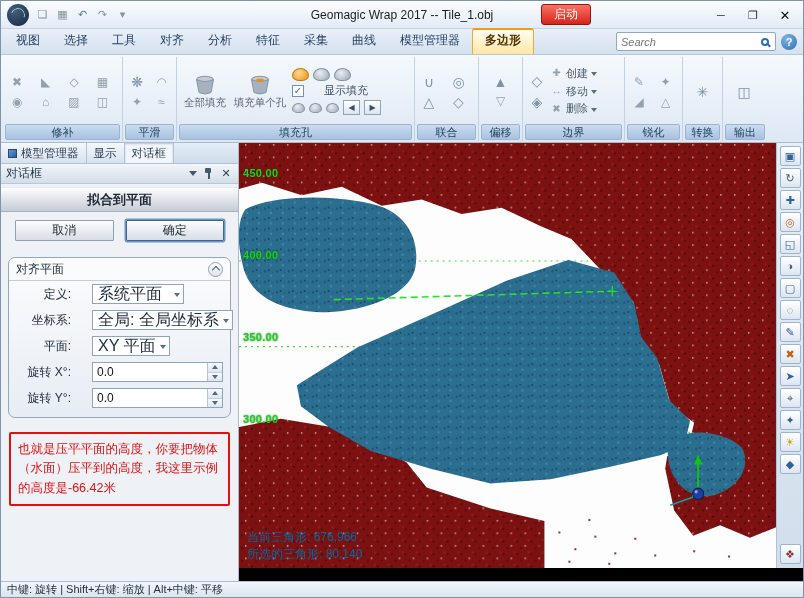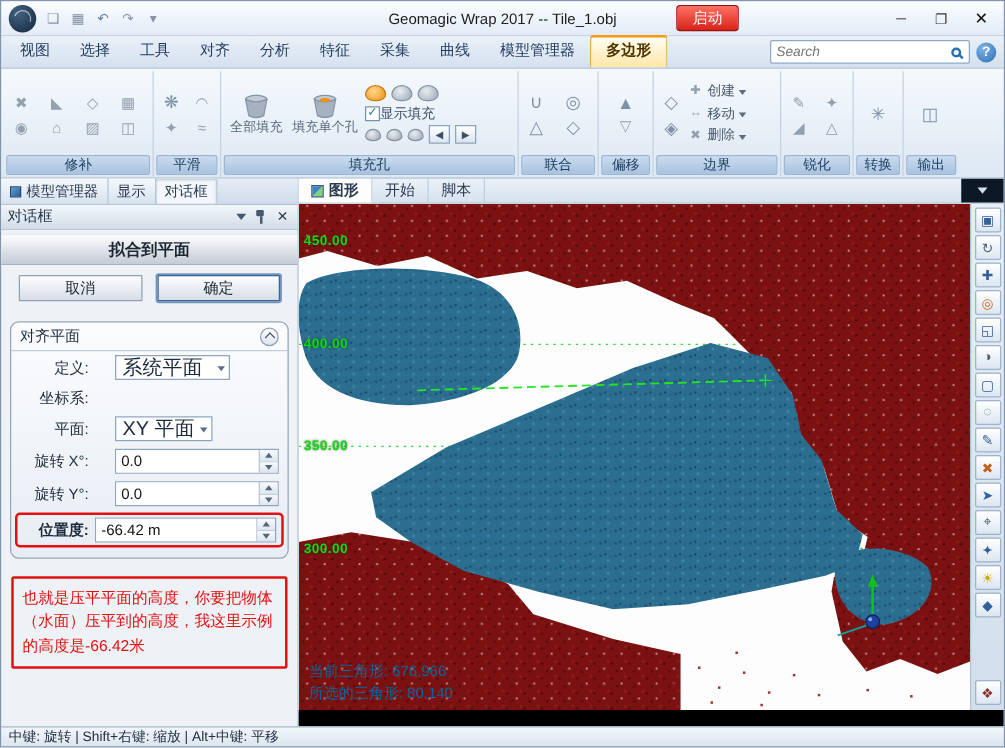--- a/index.html
+++ b/index.html
@@ -39,21 +39,21 @@
   .grid2x2{display:grid;grid-template-columns:repeat(2,1fr);gap:3px 6px;width:100%}
   .icon16{width:18px;height:17px;display:flex;align-items:center;justify-content:center;font-size:12px;color:#93a0ad}
   .icon16.md{font-size:14px;color:#7f93a8}
   .big-btn{width:46px;display:flex;flex-direction:column;align-items:center;gap:1px;font-size:10.5px;color:#5a6a7a;text-align:center;line-height:1.1}
   .fill-right{display:flex;flex-direction:column;gap:2px;justify-content:center}
   .hole-row{display:flex;align-items:center;gap:4px}
   .hole{width:17px;height:13px;border-radius:55% 55% 50% 50%/65% 65% 45% 45%}
   .hole.orange{background:radial-gradient(circle at 40% 35%,#ffd98f,#ef9012);border:1px solid #c97610}
   .hole.gray{background:radial-gradient(circle at 40% 35%,#eaeef2,#9aa6b4);border:1px solid #8593a3}
   .hole.tiny{width:13px;height:10px}
-  .cbrow{display:flex;align-items:center;gap:0;font-size:11px;color:#3c4f64}
+  .cbrow{display:flex;align-items:center;gap:20px;font-size:11px;color:#3c4f64}
   .cb{width:12px;height:12px;border:1px solid #7a90aa;background:#fff;color:#2a6fb0;font-size:10px;display:flex;align-items:center;justify-content:center}
   .cb::after{content:"✓"}
   .navbtn{width:17px;height:15px;border:1px solid #8fa3ba;background:linear-gradient(#fff,#dbe4ee);font-size:8px;color:#3c4f64;display:flex;align-items:center;justify-content:center;padding:0;font-family:inherit}
   .bnd-item{display:flex;align-items:center;gap:3px;font-size:11px;color:#4a5a6c;line-height:1.45}
   .bnd-item .icon16{width:13px;height:13px;font-size:10px}
   .caret{width:0;height:0;border:3.5px solid transparent;border-top:4.5px solid #5a6d82;margin-top:4px}
 
   
   .main{flex:1;display:flex;min-height:0}
 
@@ -341,20 +341,24 @@
         <div class="frow">
           <span class="flabel">定义:</span>
           <div class="dd" style="width:92px">
             <span>系统平面</span>
             <span class="caret" style="margin-left:auto"></span>
           </div>
         </div>
 
         <div class="frow">
           <span class="flabel">坐标系:</span>
+          <div class="dd" style="flex:1">
+            <span style="white-space:nowrap;overflow:hidden">全局: 全局坐标系</span>
+            <span class="caret" style="margin-left:auto"></span>
+          </div>
         </div>
 
         <div class="frow">
           <span class="flabel">平面:</span>
           <div class="dd" style="width:78px">
             <span>XY 平面</span>
             <span class="caret" style="margin-left:auto"></span>
           </div>
         </div>
 
@@ -373,49 +377,26 @@
           <span class="flabel">旋转 Y°:</span>
           <div class="spin">
             <input value="0.0" style="">
             <span class="arrows">
               <span class="sarr up"></span>
               <span class="sarr down"></span>
             </span>
           </div>
         </div>
 
-        <div class="hl-red">
-          <span class="flabel">位置度:</span>
-          <div class="spin">
-            <input value="-66.42 m" style="">
-            <span class="arrows">
-              <span class="sarr up"></span>
-              <span class="sarr down"></span>
-            </span>
-          </div>
-        </div>
       </div>
 
       <div class="annot">也就是压平平面的高度，你要把物体（水面）压平到的高度，我这里示例的高度是-66.42米</div>
     </div>
 
     <div class="viewport">
-      <div class="vtabs">
-        <span class="vtab active">
-          <span class="vticon"></span>
-          <span>图形</span>
-        </span>
-        <span class="vtab">
-          <span>开始</span>
-        </span>
-        <span class="vtab">
-          <span>脚本</span>
-        </span>
-        <span class="vcorner"></span>
-      </div>
 
       <div class="vbody">
         <div class="canvas">
           <svg viewBox="0 0 538 407" preserveAspectRatio="none">
             <defs>
               <pattern id="redtex" width="14" height="12" patternUnits="userSpaceOnUse">
                 <rect width="14" height="12" fill="#7c1111"></rect>
                 <rect x="2" y="3" width="2" height="2" fill="#5c0a0a"></rect>
                 <rect x="9" y="7" width="2" height="2" fill="#941d1d"></rect>
                 <rect x="6" y="1" width="1.5" height="1.5" fill="#f1dada" opacity=".7"></rect>

